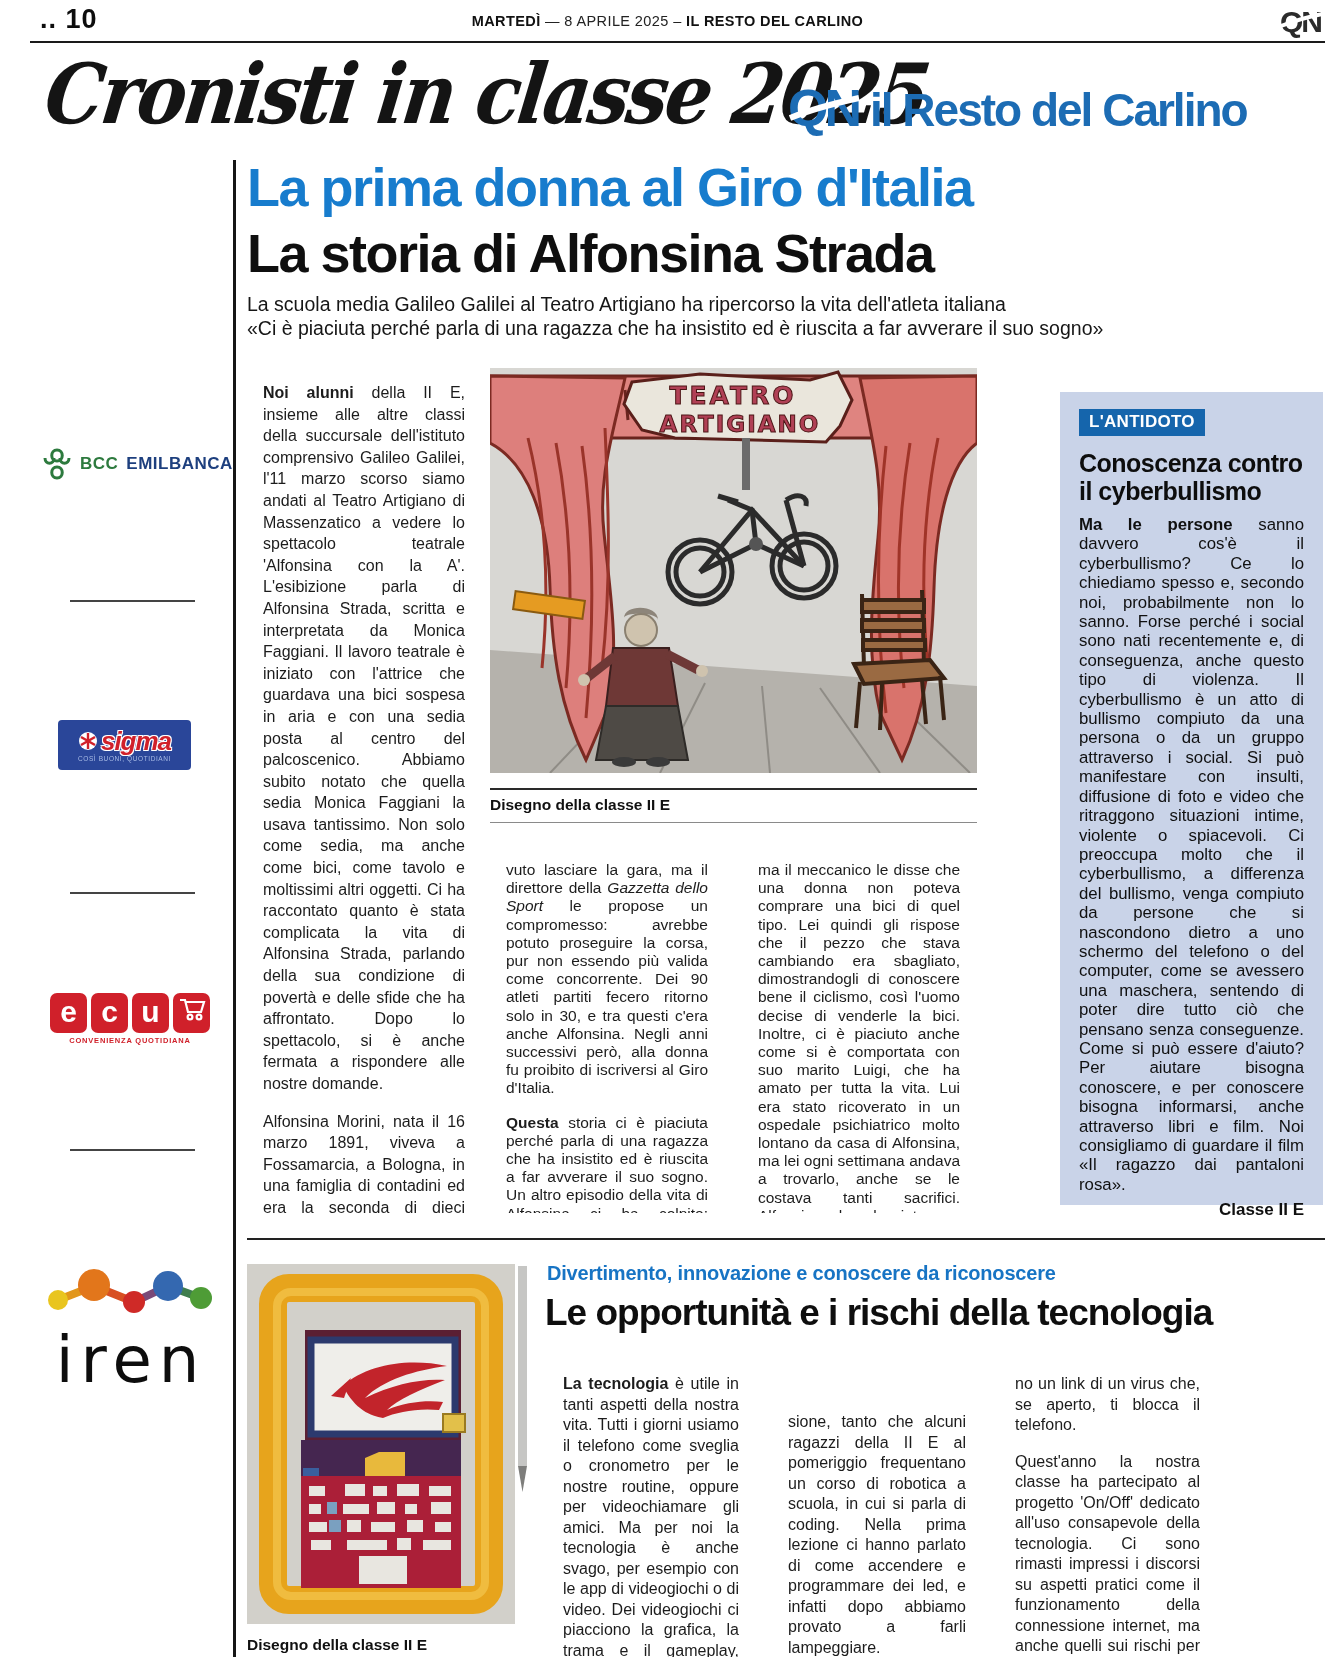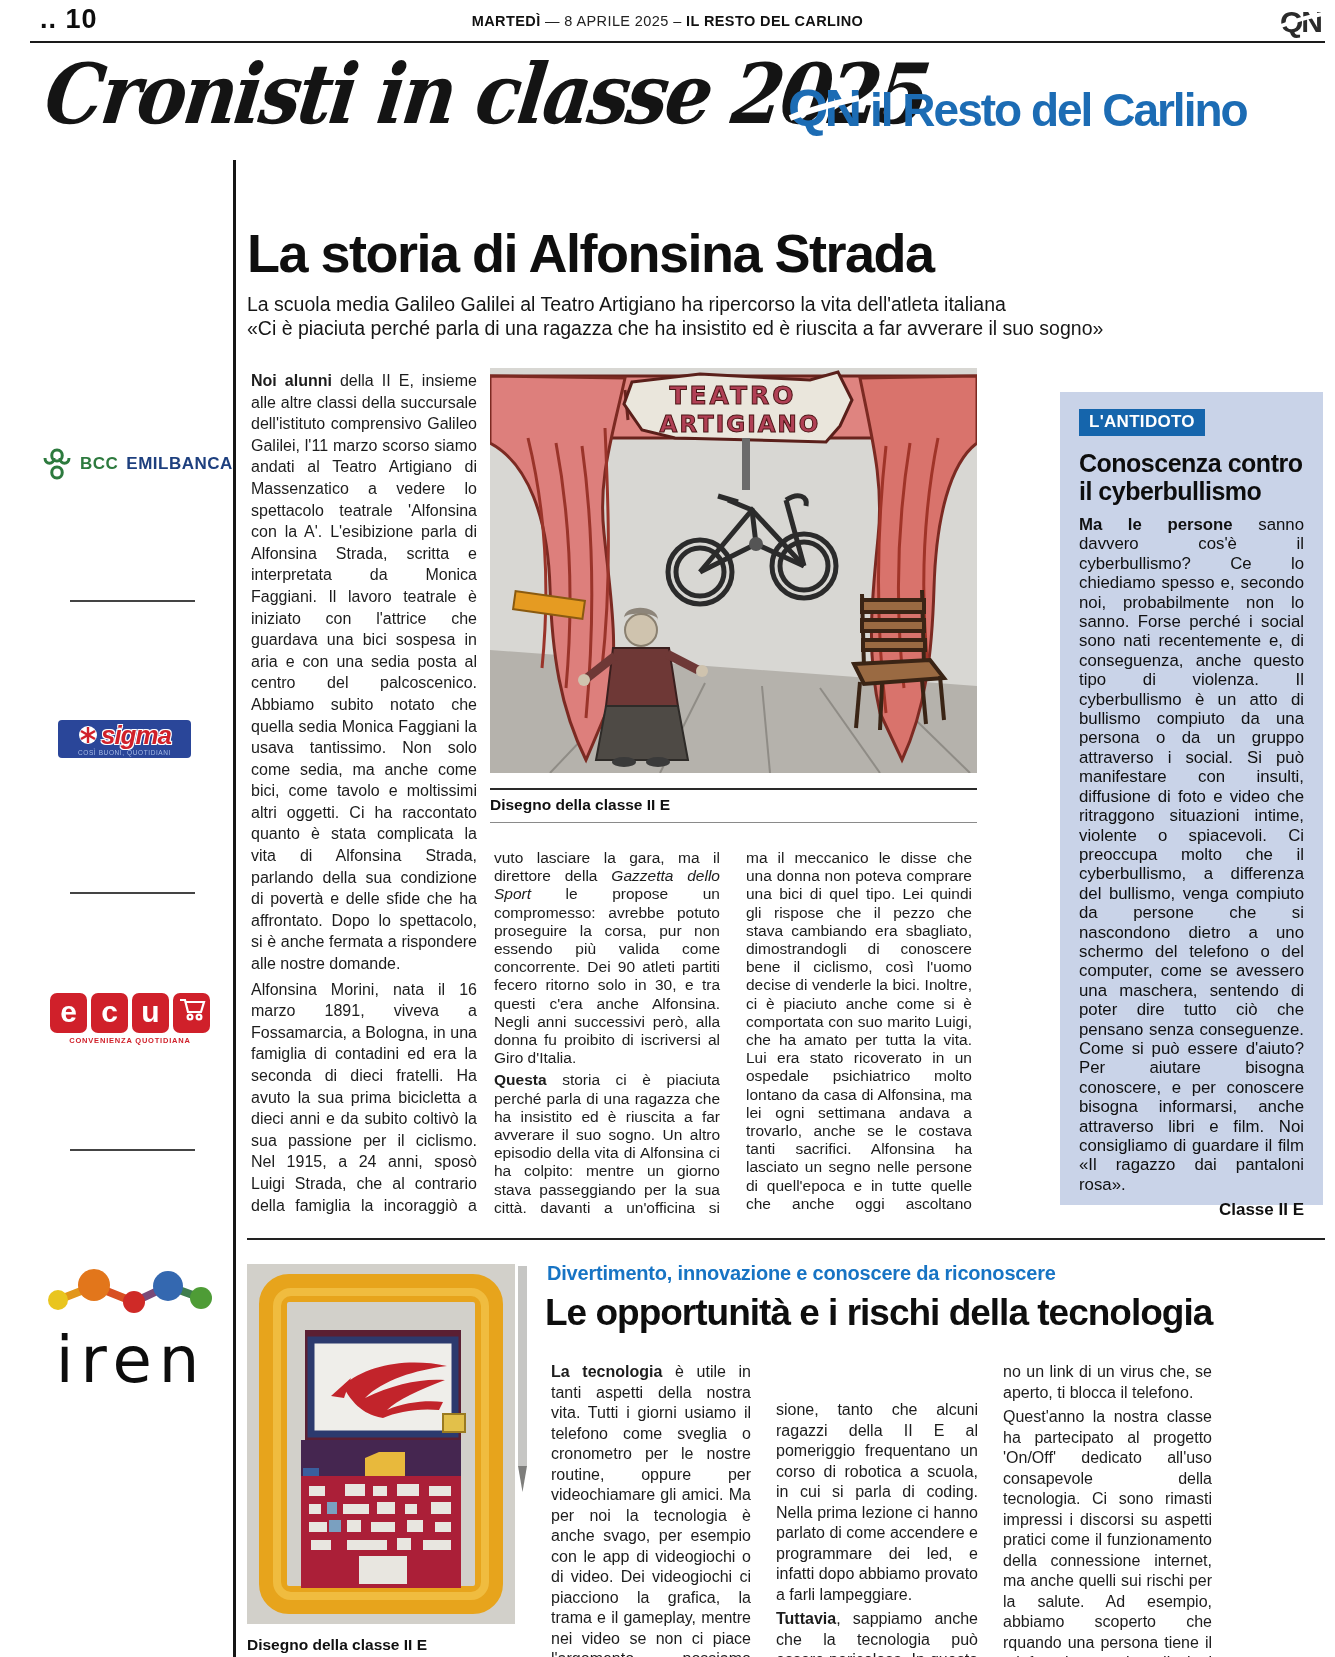--- a/index.html
+++ b/index.html
@@ -25,21 +25,21 @@
   #vrule{left:233px;top:160px;width:3px;height:1497px;background:#161616;}
   #midrule{left:247px;top:1238px;width:1078px;height:2px;background:#222;}
 
   
   #headline1{left:247px;top:156px;font-size:54px;font-weight:800;letter-spacing:-1.5px;color:#177ccd;white-space:nowrap;}
   #headline2{left:247px;top:222px;font-size:54px;font-weight:800;letter-spacing:-1.5px;color:#0f0f0f;white-space:nowrap;}
   #subtitle{left:247px;top:292px;font-size:19.5px;line-height:24px;color:#161616;}
 
   
   .col{position:absolute;text-align:justify;color:#1c1c1c;overflow:hidden;}
-  .col p{margin:4px;}
+  .col p{margin:16px;}
   #col1{left:247px;top:366px;width:234px;height:848px;font-size:16px;line-height:21.6px;}
   #col2{left:490px;top:845px;width:234px;height:368px;font-size:15.5px;line-height:18.2px;}
   #col3{left:742px;top:845px;width:234px;height:368px;font-size:15.5px;line-height:18.2px;}
   .lead{font-weight:800;}
   .ital{font-style:italic;}
   .byline{display:block;text-align:right;font-weight:800;margin-top:4px;font-size:16px;}
 
   
   #main-image{left:490px;top:368px;width:487px;height:405px;background:#d8d7d3;}
   #cap1-ruletop{left:490px;top:788px;width:487px;height:2px;background:#2a2a2a;}
@@ -52,21 +52,21 @@
                   padding:3px 10px 4px;letter-spacing:.3px;}
   #sidebar h3{margin:13px 0 10px;font-size:25px;line-height:28px;font-weight:800;color:#0d0d0d;letter-spacing:-.5px;}
   #sidebar .sbody{font-size:16.8px;line-height:19.4px;text-align:justify;color:#101010;}
   #sidebar .byline{font-size:17px;margin-top:6px;}
 
   
   .spdiv{position:absolute;width:125px;height:2px;background:#444;left:70px;}
   #bcc{left:42px;top:448px;display:flex;align-items:center;gap:8px;}
   #bcc .bcc-t{font-size:17px;font-weight:800;color:#2d7a3e;letter-spacing:.5px;}
   #bcc .emil-t{font-size:17px;font-weight:800;color:#1d3f7e;letter-spacing:.5px;}
-  #sigma{left:58px;top:720px;width:133px;height:38px;background:#2a4699;border-radius:4px;
+  #sigma{left:58px;top:720px;width:133px;height:50px;background:#2a4699;border-radius:4px;
          display:flex;flex-direction:column;align-items:center;justify-content:center;}
   #sigma .sig-row{display:flex;align-items:center;gap:3px;}
   #sigma .sig-t{font-size:26px;font-weight:900;font-style:italic;color:#d0202a;letter-spacing:-1px;
                 text-shadow:-1px -1px 0 #fff,1px -1px 0 #fff,-1px 1px 0 #fff,1px 1px 0 #fff;line-height:24px;}
   #sigma .sig-tag{font-size:6.5px;color:#a9bce6;letter-spacing:.6px;margin-top:2px;}
   #ecu{left:50px;top:993px;width:160px;text-align:center;}
   #ecu .ecu-row{display:flex;gap:4px;justify-content:center;}
   #ecu .ecu-sq{width:38px;height:40px;background:#d0202a;border-radius:7px;color:#fff;font-size:30px;
                font-weight:900;line-height:38px;text-align:center;}
   #ecu .ecu-tag{font-size:7.5px;color:#d0202a;letter-spacing:.8px;margin-top:3px;font-weight:700;}
@@ -106,20 +106,21 @@
     <svg width="72" height="56" viewBox="0 0 72 56">
       <text x="0" y="44" font-family="Liberation Sans,sans-serif" font-size="52" font-weight="900" fill="#1c6cb4" letter-spacing="-4">QN</text>
       <path d="M2,36 C24,27 48,21 71,16" stroke="#ffffff" stroke-width="6" fill="none"></path>
     </svg>
     <span class="qn-word">il Resto del Carlino</span>
   </div>
 
   <div class="abs" id="vrule"></div>
   <div class="abs" id="midrule"></div>
 
+  <div class="abs" id="headline1">La prima donna al Giro d'Italia</div>
   <div class="abs" id="headline2">La storia di Alfonsina Strada</div>
   <div class="abs" id="subtitle">
     <div>La scuola media Galileo Galilei al Teatro Artigiano ha ripercorso la vita dell'atleta italiana</div>
     <div>«Ci è piaciuta perché parla di una ragazza che ha insistito ed è riuscita a far avverare il suo sogno»</div>
   </div>
 
   <div class="col" id="col1">
     <p><span class="lead">Noi alunni</span><span> della II E, insieme alle altre classi della succursale dell'istituto comprensivo Galileo Galilei, l'11 marzo scorso siamo andati al Teatro Artigiano di Massenzatico a vedere lo spettacolo teatrale 'Alfonsina con la A'. L'esibizione parla di Alfonsina Strada, scritta e interpretata da Monica Faggiani. Il lavoro teatrale è iniziato con l'attrice che guardava una bici sospesa in aria e con una sedia posta al centro del palcoscenico. Abbiamo subito notato che quella sedia Monica Faggiani la usava tantissimo. Non solo come sedia, ma anche come bici, come tavolo e moltissimi altri oggetti. Ci ha raccontato quanto è stata complicata la vita di Alfonsina Strada, parlando della sua condizione di povertà e delle sfide che ha affrontato. Dopo lo spettacolo, si è anche fermata a rispondere alle nostre domande.</span></p>
     <p>Alfonsina Morini, nata il 16 marzo 1891, viveva a Fossamarcia, a Bologna, in una famiglia di contadini ed era la seconda di dieci fratelli. Ha avuto la sua prima bicicletta a dieci anni e da subito coltivò la sua passione per il ciclismo. Nel 1915, a 24 anni, sposò Luigi Strada, che al contrario della famiglia la incoraggiò a perseguire il suo sogno. Dopo qualche anno chiese di partecipare come prima donna al giro d'Italia e alla fine riuscì a iscriversi. Tappa dopo tappa divenne sempre più popolare, sia tra il pubblico che con la stampa.</p>
 

